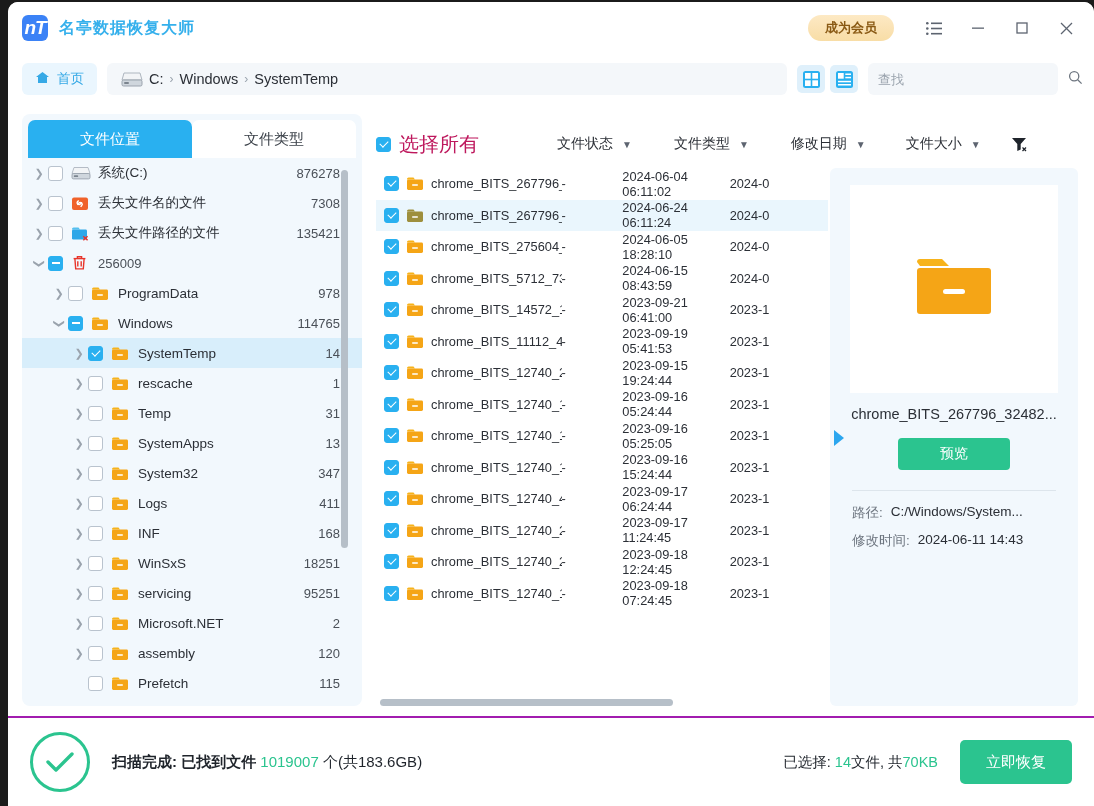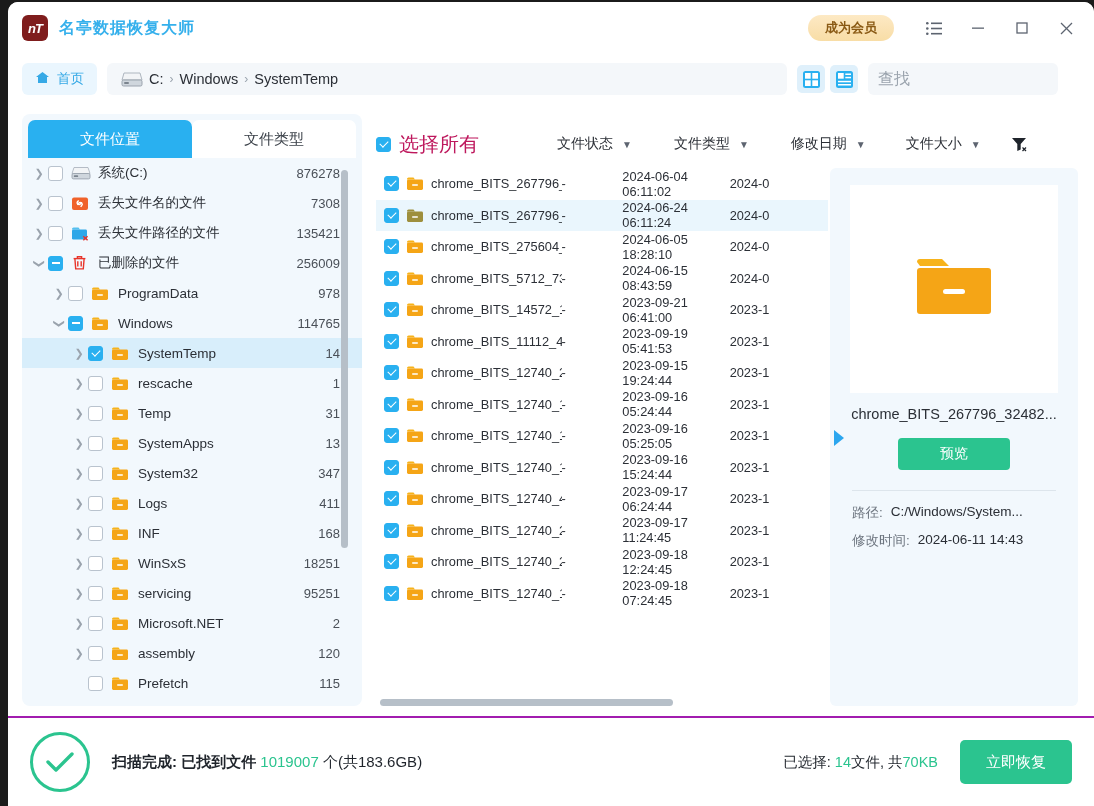--- a/index.html
+++ b/index.html
@@ -19,24 +19,24 @@
   }
 
   
   .titlebar {
     position: absolute; left: 0; top: 0; width: 1086px; height: 52px;
     background: #ffffff;
     display: flex; align-items: center;
   }
   .logo {
     width: 26px; height: 26px; border-radius: 6px;
-    background: #7f1d1d;
+    background: #3b82f6;
     margin-left: 14px;
     display: flex; align-items: center; justify-content: center;
-    color: #fff; font-size: 13px; font-weight: bold; font-style: italic;
+    color: #fff; font-size: 19px; font-weight: bold; font-style: italic;
     letter-spacing: -1px;
   }
   .app-title {
     margin-left: 11px; color: #35b0ec; font-size: 16px; font-weight: bold;
     letter-spacing: 1px;
   }
   .tb-right { margin-left: auto; display: flex; align-items: center; }
   .member-btn {
     height: 26px; padding: 0 17px; border-radius: 13px;
     background: linear-gradient(180deg,#fde9c4,#f8dda6);
@@ -74,21 +74,21 @@
     cursor: pointer;
   }
   .vbtn.on { background: #dff0fb; }
   .searchbox {
     margin-left: 10px; margin-right: 14px; width: 190px; height: 32px;
     background: #f4f7fa; border-radius: 6px; display: flex;
     align-items: center; padding: 0 10px;
   }
   .searchbox input {
     flex: 1; border: none; outline: none; background: transparent;
-    font-size: 16px; color: #c2410c; font-family: inherit;
+    font-size: 13px; color: #c2410c; font-family: inherit;
   }
   .searchbox input::placeholder { color: #9aa3ad; }
   .s-divider { width: 1px; height: 15px; background: #c9d2db; margin: 0 7px; }
 
   
   .leftpanel {
     position: absolute; left: 14px; top: 112px; width: 340px; height: 592px;
     background: #f2f8fd; border-radius: 8px; overflow: hidden;
   }
   .tabs { display: flex; height: 44px; padding: 6px 6px 0 6px; }
@@ -398,21 +398,20 @@
             <svg width="17" height="16" viewBox="0 0 17 16">
               <g fill="none" stroke="#e8352b" stroke-width="1.4">
                 <path d="M2.6 3.6h11.8"></path>
                 <path d="M6.4 3.4V1.8h4.2v1.6"></path>
                 <path d="M3.9 3.8l.8 10.1h7.6l.8-10.1"></path>
                 <line x1="6.8" y1="6.3" x2="6.8" y2="11.6"></line>
                 <line x1="10.2" y1="6.3" x2="10.2" y2="11.6"></line>
               </g>
             </svg>
           </div>
-          <div class="tname">已删除的文件</div>
           <div class="tcount">256009</div>
         </div>
         <div class="trow">
           <div style="flex: 0 0 28px;"></div>
           <div class="arrow">❯</div>
           <div class="cb"></div>
           <div class="ticon">
             <svg width="18" height="15" viewBox="0 0 18 15">
               <path d="M1 3a1.6 1.6 0 011.6-1.6h4.9L9 3.4H1z" fill="#f7b31b"></path>
               <rect x="1" y="3.6" width="16" height="10.4" rx="1.4" fill="#f5a516"></rect>

